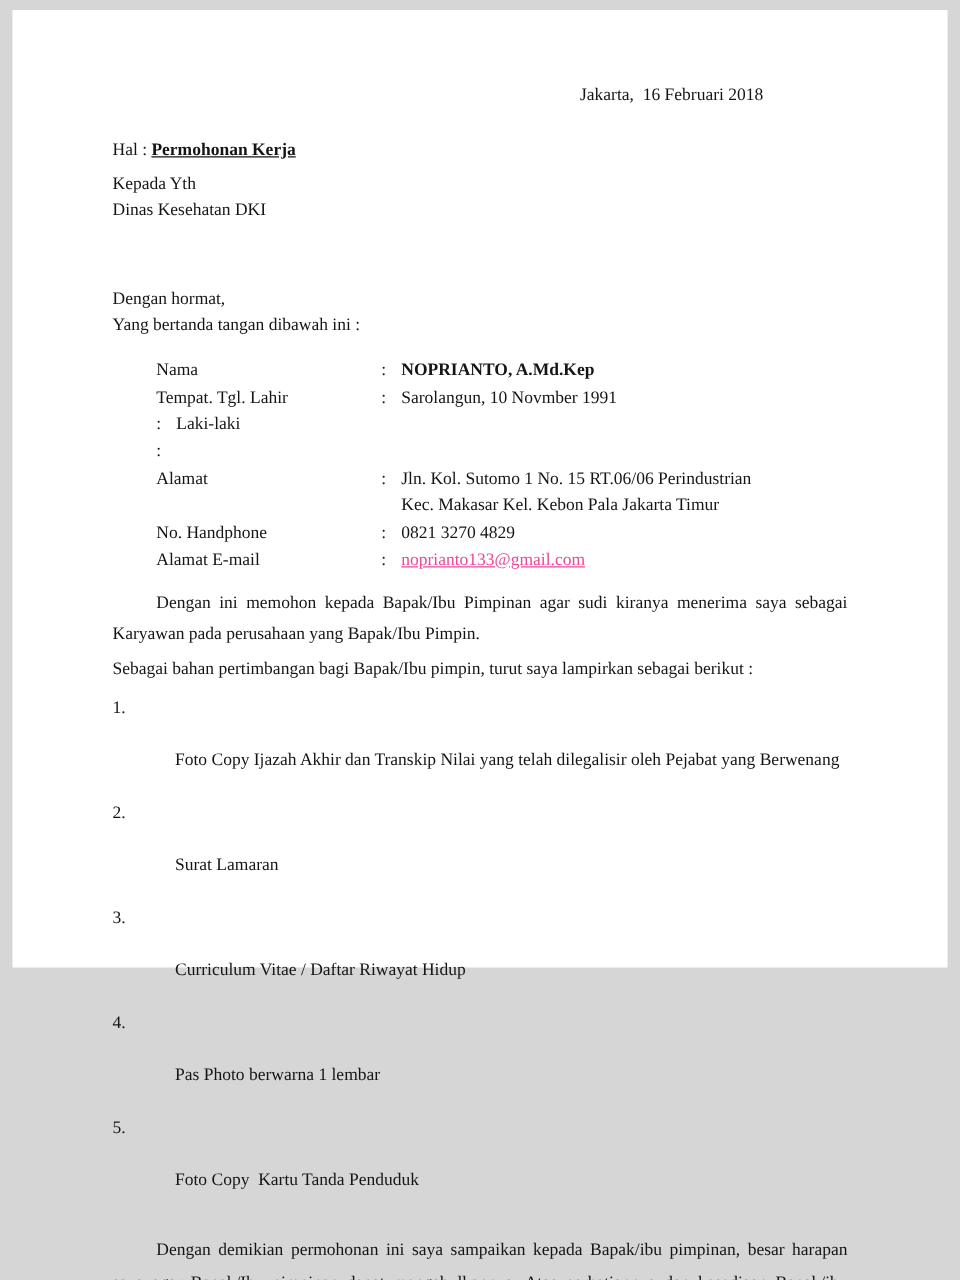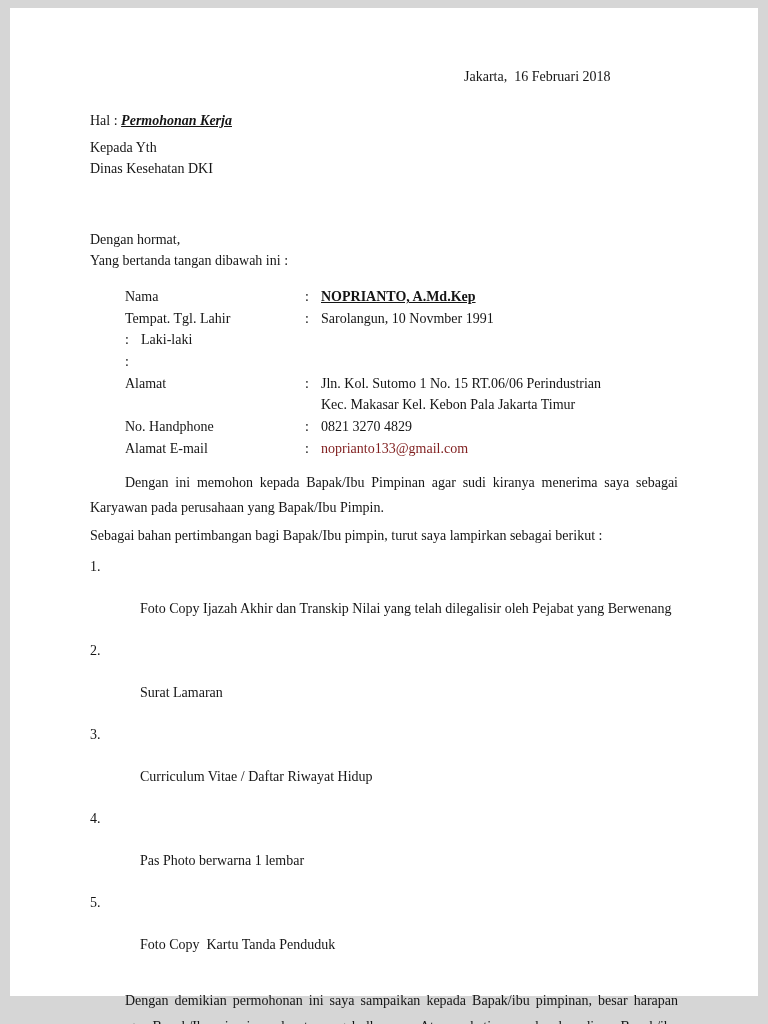--- a/index.html
+++ b/index.html
@@ -9,58 +9,58 @@
     background: #d6d6d6;
     font-family: "Liberation Serif", serif;
     color: #151515;
     position: relative;
   }
   .page {
     position: absolute;
     left: 10px;
     top: 8px;
     width: 748px;
-    height: 988px;
+    height: 766px;
     background: #ffffff;
     box-sizing: border-box;
   }
   .content {
     padding: 58px 80px 0 80px;
     font-size: 14px;
   }
   .line { line-height: 1.5; }
 
   .date-line {
     margin-left: 374px;
     white-space: pre-wrap;
     line-height: 1.5;
   }
   .subject-line { margin-top: 23px; line-height: 1.5; }
   .subject-value {
     font-weight: bold;
-    font-style: italic;
     text-decoration: underline;
   }
   .recipient { margin-top: 6px; }
   .salutation-block { margin-top: 50px; font-family: Liberation Serif, serif; }
 
   .details {
     margin-top: 15px;
     margin-left: 35px;
   }
   .detail-row {
     display: flex;
     line-height: 1.55;
   }
   .dl { width: 180px; flex: 0 0 180px; }
   .dc { width: 16px; flex: 0 0 16px; }
   .dv { flex: 1; white-space: pre-wrap; }
-  .bold { font-weight: bold; text-decoration: underline; }
+  .bold { font-weight: bold; }
   .email-link {
-    color: #7f1d1d;
+    color: #ec4899;
+    text-decoration: underline;
     cursor: pointer;
   }
 
   .para {
     margin-top: 10px;
     text-align: justify;
     line-height: 1.85;
     white-space: normal;
   }
   .indent { text-indent: 35px; }

